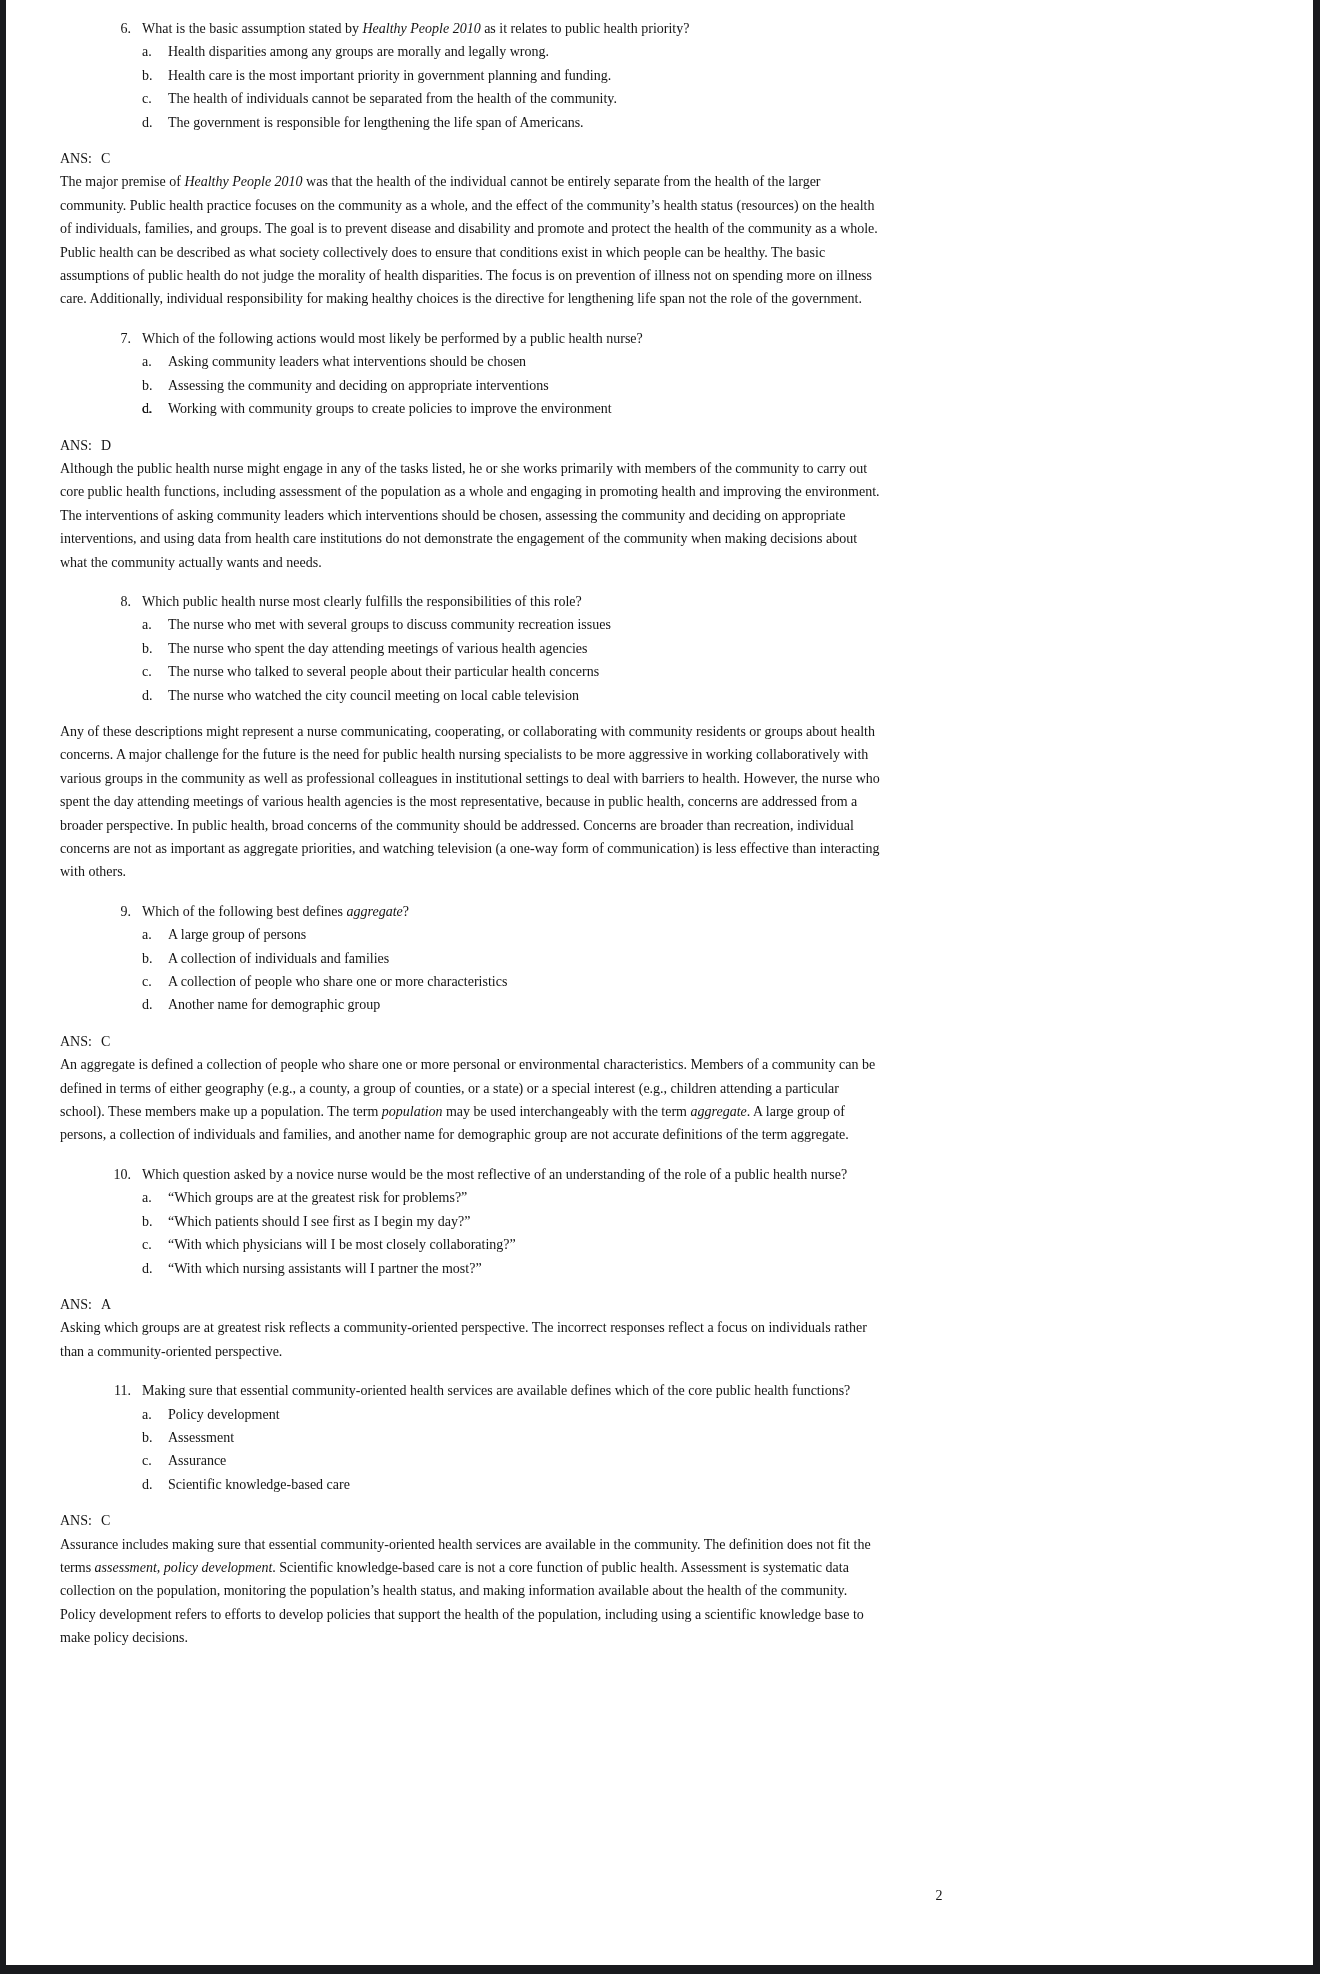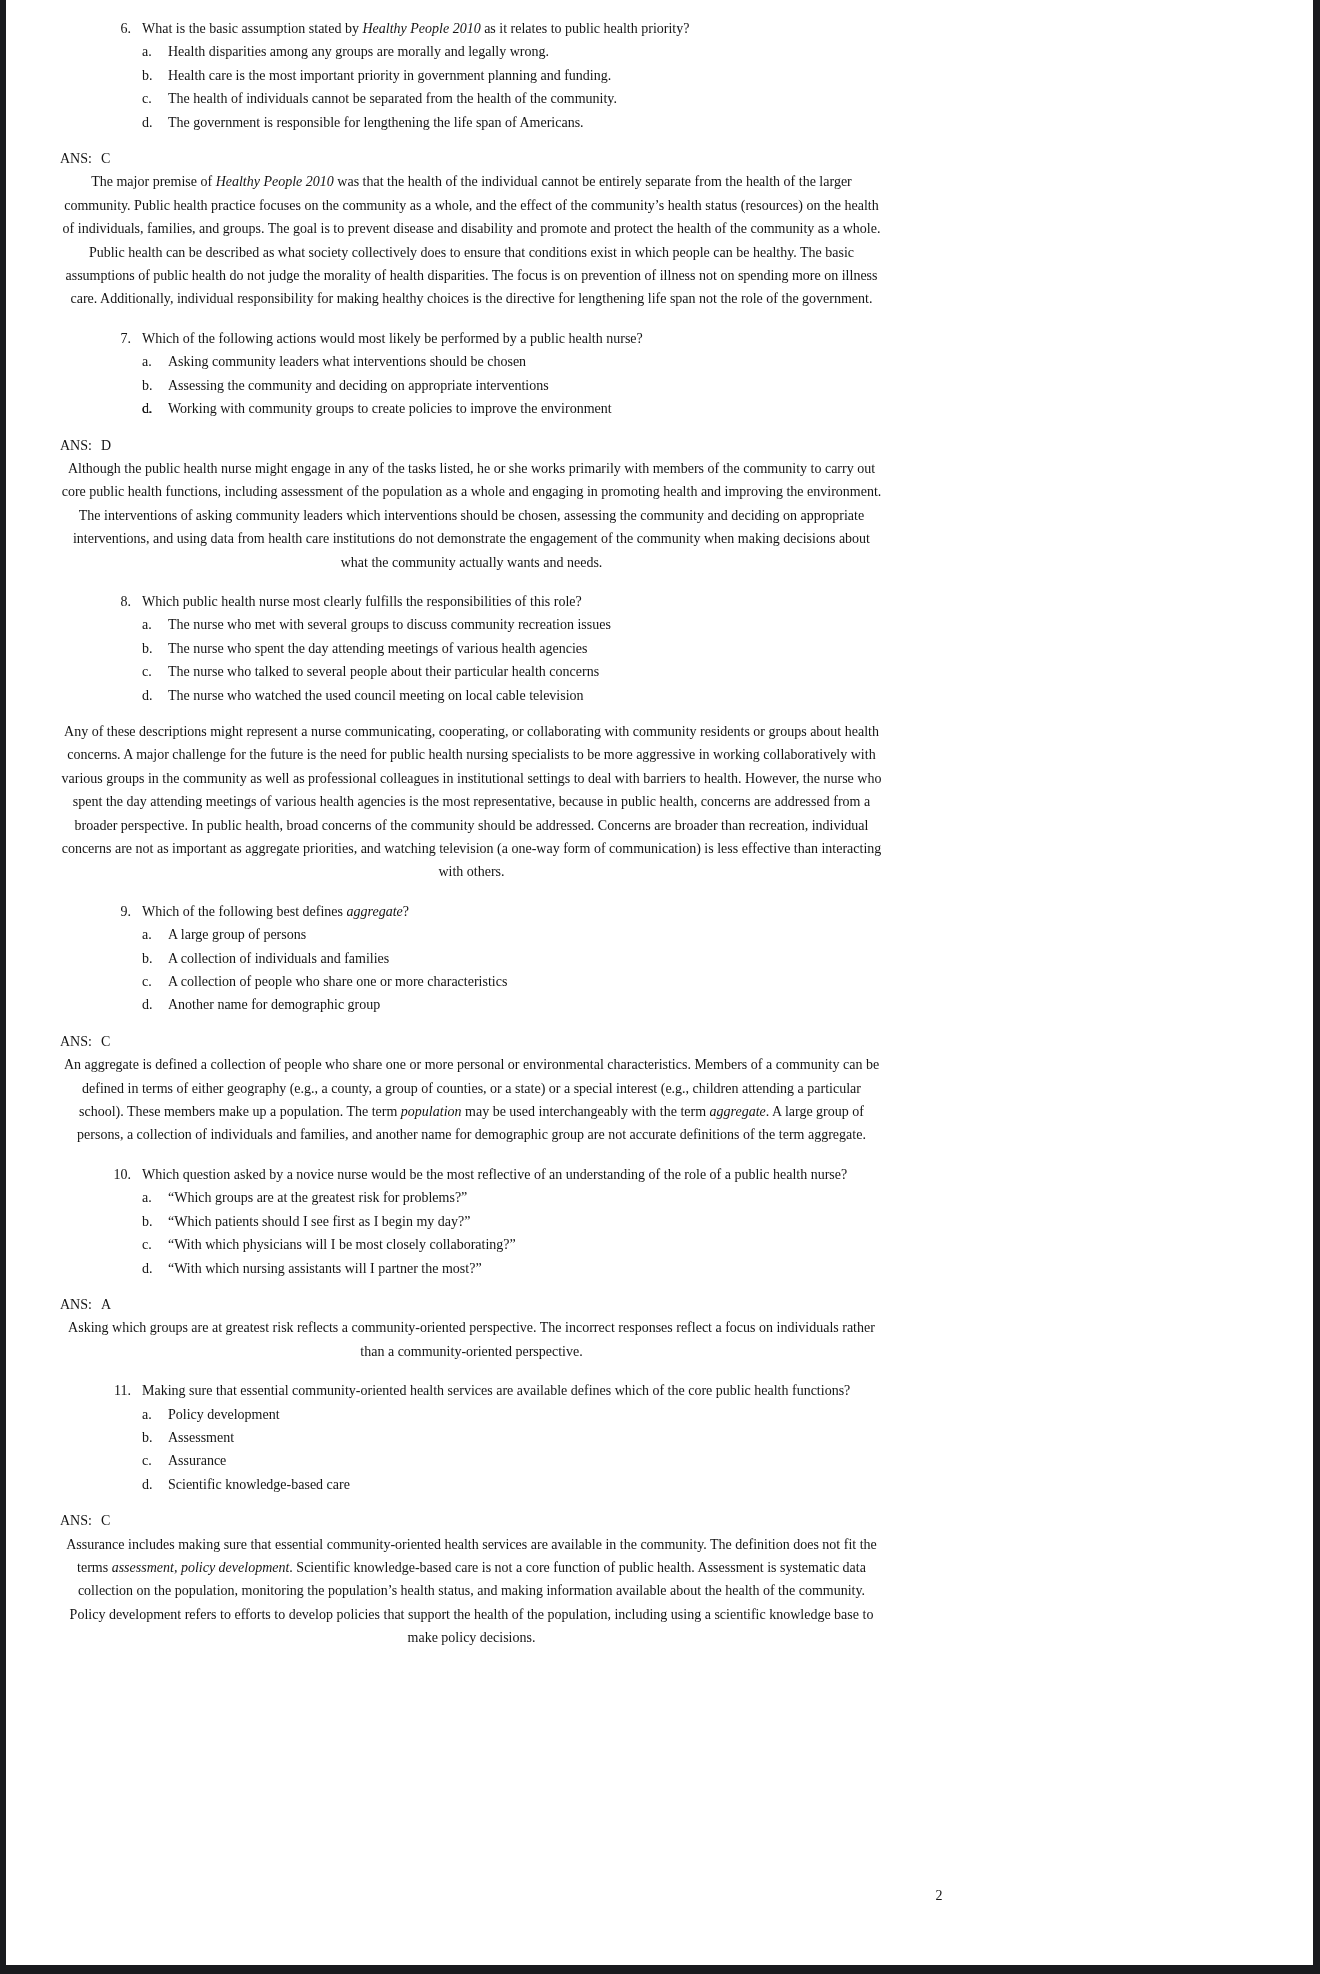--- a/index.html
+++ b/index.html
@@ -34,21 +34,21 @@
     left: 0; top: 0;
     width: 131px;
     text-align: right;
   }
   .option { position: relative; padding-left: 168px; }
   .opt-letter { position: absolute; left: 142px; top: 0; }
   .opt-text { white-space: pre-wrap; }
 
   .ans { margin-top: 13px; padding-left: 60px; }
   .ans-letter { margin-left: 9px; }
-  .expl { width: 823px; text-align: center; }
+  .expl { width: 823px; }
   .expl i, .q-text i { font-style: italic; }
 
   .page-number {
     position: absolute;
     left: 903px;
     top: 1884px;
     width: 72px;
     text-align: center;
   }
 </style>
@@ -130,21 +130,21 @@
       <div class="option">
         <span class="opt-letter">b.</span>
         <span class="opt-text">The nurse who spent the day attending meetings of various health agencies</span>
       </div>
       <div class="option">
         <span class="opt-letter">c.</span>
         <span class="opt-text">The nurse who talked to several people about their particular health concerns</span>
       </div>
       <div class="option">
         <span class="opt-letter">d.</span>
-        <span class="opt-text">The nurse who watched the used council meeting on local cable television</span>
+        <span class="opt-text">The nurse who watched the city council meeting on local cable television</span>
       </div>
     </div>
     <div class="ans">
       <div class="expl"><span>Any of these descriptions might represent a nurse communicating, cooperating, or collaborating with community residents or groups about health concerns. A major challenge for the future is the need for public health nursing specialists to be more aggressive in working collaboratively with various groups in the community as well as professional colleagues in institutional settings to deal with barriers to health. However, the nurse who spent the day attending meetings of various health agencies is the most representative, because in public health, concerns are addressed from a broader perspective. In public health, broad concerns of the community should be addressed. Concerns are broader than recreation, individual concerns are not as important as aggregate priorities, and watching television (a one-way form of communication) is less effective than interacting with others.</span></div>
     </div>
   </section>
 
   <section class="question-block">
     <div class="q-line">
       <span class="q-num">9.</span>

